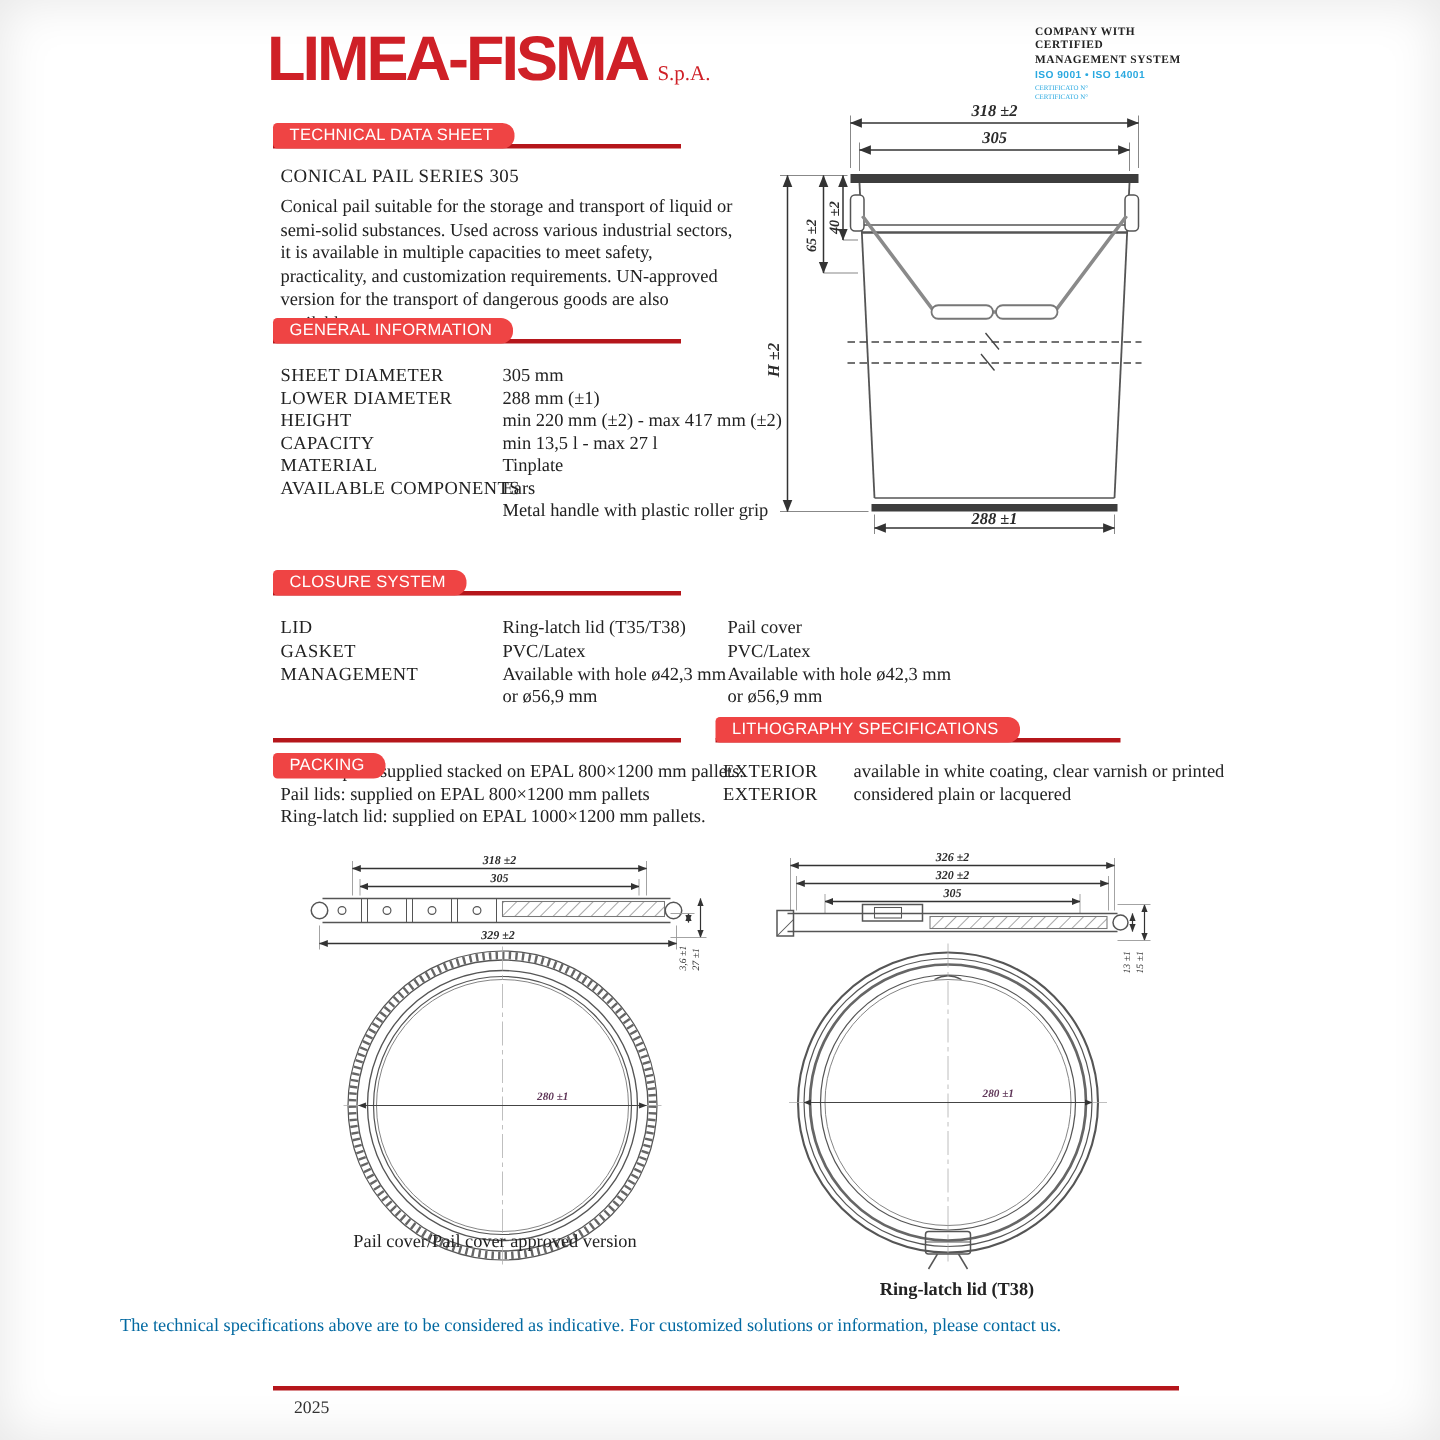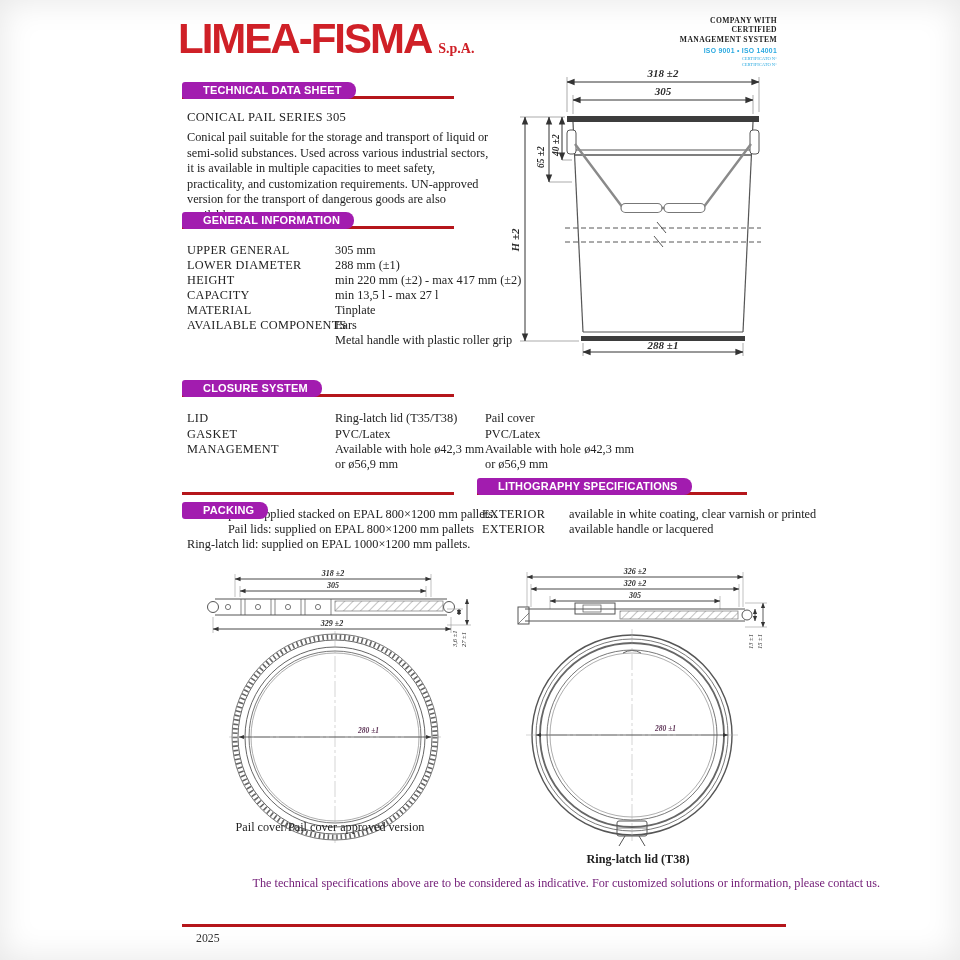--- a/index.html
+++ b/index.html
@@ -9,46 +9,46 @@
     background:#fff; overflow:hidden;
     font-family:"Liberation Serif", serif; color:#1c1c1c;
     box-shadow: inset 0 0 34px rgba(0,0,0,0.10);
   }
   
   .logo { position:absolute; left:178px; top:18px; white-space:nowrap; }
   .logo .big {
     font-family:"Liberation Sans", sans-serif; font-weight:900;
     font-size:42px; letter-spacing:-2px; color:#cf2027; line-height:1;
   }
-  .logo .suffix { font-size:14px; font-weight:bold; color:#cf2027; margin-left:7px; }
-  .cert { position:absolute; left:662px; top:16px; width:115px; text-align:right; line-height:1.25; }
+  .logo .suffix { font-size:14px; font-weight:normal; color:#cf2027; margin-left:7px; }
+  .cert { position:absolute; left:690px; top:16px; width:115px; text-align:left; line-height:1.25; }
   .cert .b { font-size:7.6px; font-weight:bold; letter-spacing:.4px; color:#222; }
   .cert .iso { font-family:"Liberation Sans",sans-serif; font-size:6.8px; font-weight:bold; color:#2aa9e0; margin-top:3px; letter-spacing:.3px; }
   .cert .tiny { font-size:4.6px; color:#2aa9e0; line-height:1.4; }
   
   .banner {
-    position:absolute; height:17px; background:#a21caf; color:#fff;
-    font-family:"Liberation Sans",sans-serif; font-weight:bold; font-size:11px;
-    line-height:17px; padding:0 14px 0 21px; letter-spacing:.2px;
+    position:absolute; height:17px; background:#ef4444; color:#fff;
+    font-family:"Liberation Sans",sans-serif; font-weight:normal; font-size:11px;
+    line-height:17px; padding:0 14px 0 11px; letter-spacing:.2px;
     border-radius:3px 8px 8px 3px; z-index:2;
   }
   .dline { position:absolute; height:2.4px; border-top:2.4px solid #b5161b; border-bottom:1.1px solid #b5161b; z-index:1; }
   
   .ptitle { position:absolute; font-size:12.6px; letter-spacing:.3px; color:#222; }
   .desc { position:absolute; width:304px; font-size:12.3px; line-height:15.6px; color:#222; text-align:left; }
   .row { position:absolute; font-size:12.3px; color:#222; white-space:nowrap; }
   .row .lbl { position:absolute; left:0; letter-spacing:.3px; }
   .row .val { position:absolute; left:148px; }
   .crow .c1 { position:absolute; left:148px; width:150px; white-space:normal; line-height:15.2px; }
   .crow .c2 { position:absolute; left:298px; width:160px; white-space:normal; line-height:15.2px; }
   .pline { position:absolute; font-size:12.3px; color:#222; white-space:nowrap;font-family:Liberation Serif, serif; }
   .lrow .lbl2 { position:absolute; left:0; letter-spacing:.3px; }
   .lrow .val2 { position:absolute; left:87px; white-space:nowrap; }
   .caption { position:absolute; font-size:12.2px; color:#222; text-align:center; }
-  .note { position:absolute; left:80px; width:800px; top:876px; text-align:right; font-size:12.2px; color:#701a75; }
+  .note { position:absolute; left:80px; width:800px; top:876px; text-align:left; font-size:12.2px; color:#0369a1; }
   
   .fline { position:absolute; left:182px; top:924px; width:604px; height:2.4px; border-top:2.2px solid #b5161b; border-bottom:1px solid #b5161b; }
   .ftext { position:absolute; top:931px; font-size:11.8px; color:#333; }
   .fsite { color:#b5161b; text-decoration:none; }
   
   svg { position:absolute; overflow:visible; }
   svg text { font-family:"Liberation Serif", serif; }
   .dimB { font-size:11px; font-style:italic; font-weight:bold; fill:#2b2b2b; }
   .dimS { font-size:8px; font-style:italic; font-weight:bold; fill:#2b2b2b; }
   .dimT { font-size:6.5px; font-style:italic; fill:#2b2b2b; }
@@ -72,21 +72,21 @@
   </div>
 
   <div class="banner" style="left:182px; top:82px;"><span>TECHNICAL DATA SHEET</span></div>
   <div class="dline" style="left:182px; top:96px; width:272px;"></div>
   <div class="ptitle" style="left:187px; top:110px;">CONICAL PAIL SERIES 305</div>
   <div class="desc" style="left:187px; top:130px;">Conical pail suitable for the storage and transport of liquid or semi-solid substances. Used across various industrial sectors, it is available in multiple capacities to meet safety, practicality, and customization requirements. UN-approved version for the transport of dangerous goods are also available upon request.</div>
 
   <div class="banner" style="left:182px; top:212px;"><span>GENERAL INFORMATION</span></div>
   <div class="dline" style="left:182px; top:226px; width:272px;"></div>
   <div class="row" style="left:187px; top:243px;">
-      <span class="lbl">UPPER GENERAL</span>
+      <span class="lbl">SHEET DIAMETER</span>
       <span class="val">305 mm</span>
     </div>
   <div class="row" style="left:187px; top:258px;">
       <span class="lbl">LOWER DIAMETER</span>
       <span class="val">288 mm (±1)</span>
     </div>
   <div class="row" style="left:187px; top:273px;">
       <span class="lbl">HEIGHT</span>
       <span class="val">min 220 mm (±2) - max 417 mm (±2)</span>
     </div>
@@ -121,32 +121,32 @@
     </div>
   <div class="row crow" style="left:187px; top:442px;">
       <span class="lbl">MANAGEMENT</span>
       <span class="c1">Available with hole ø42,3 mm or ø56,9 mm</span>
       <span class="c2">Available with hole ø42,3 mm or ø56,9 mm</span>
     </div>
 
   <div class="banner" style="left:182px; top:502px;"><span>PACKING</span></div>
   <div class="dline" style="left:182px; top:492px; width:272px;"></div>
   <div class="pline" style="left:187px; top:507px;">Conical pail: supplied stacked on EPAL 800×1200 mm pallets.</div>
-  <div class="pline" style="left:187px; top:522px;margin-left:41px;">Pail lids: supplied on EPAL 800×1200 mm pallets</div>
+  <div class="pline" style="left:187px; top:522px;">Pail lids: supplied on EPAL 800×1200 mm pallets</div>
   <div class="pline" style="left:187px; top:537px;">Ring-latch lid: supplied on EPAL 1000×1200 mm pallets.</div>
 
   <div class="banner" style="left:477px; top:478px;"><span>LITHOGRAPHY SPECIFICATIONS</span></div>
   <div class="dline" style="left:477px; top:492px; width:270px;"></div>
   <div class="row lrow" style="left:482px; top:507px;">
       <span class="lbl2">EXTERIOR</span>
       <span class="val2">available in white coating, clear varnish or printed</span>
     </div>
   <div class="row lrow" style="left:482px; top:522px;">
       <span class="lbl2">EXTERIOR</span>
-      <span class="val2">available handle or lacquered</span>
+      <span class="val2">considered plain or lacquered</span>
     </div>
 
   <svg style="left:505px; top:60px;" width="290" height="300" viewBox="0 0 290 300">
     <defs>
       <marker id="ar1" viewBox="0 0 10 10" refX="9.5" refY="5" markerWidth="8" markerHeight="8" orient="auto-start-reverse">
         <path d="M0,1 L10,5 L0,9 z" fill="#333"></path>
       </marker>
     </defs>
 
     <g stroke="#888" stroke-width="0.7">

